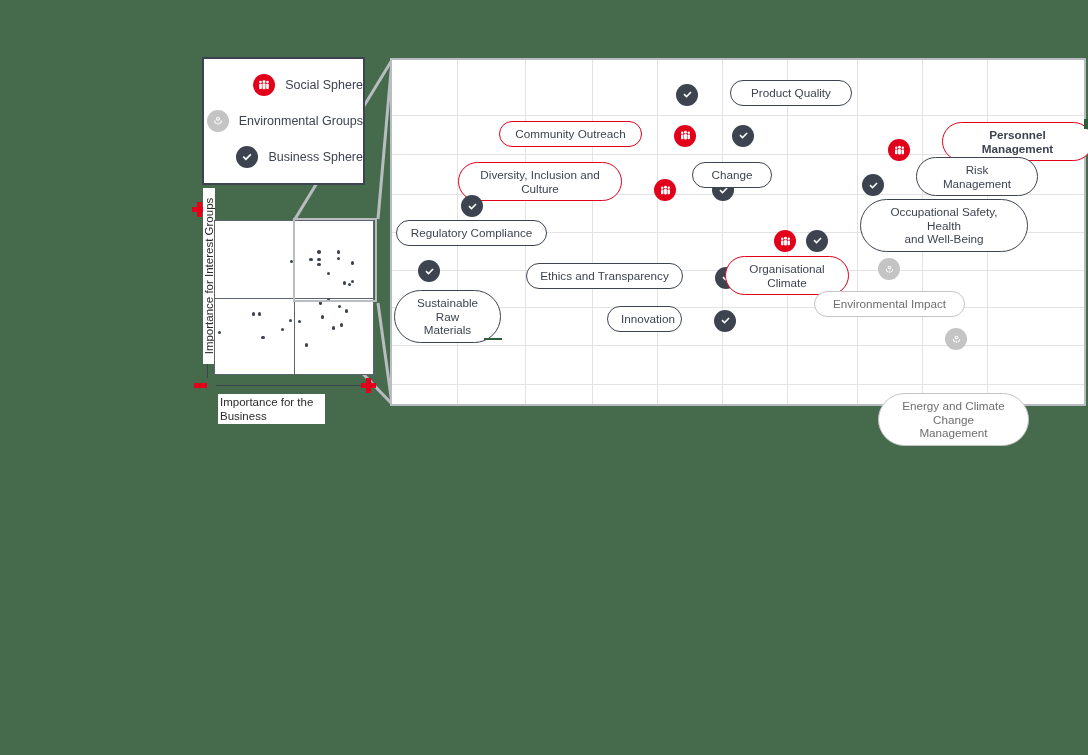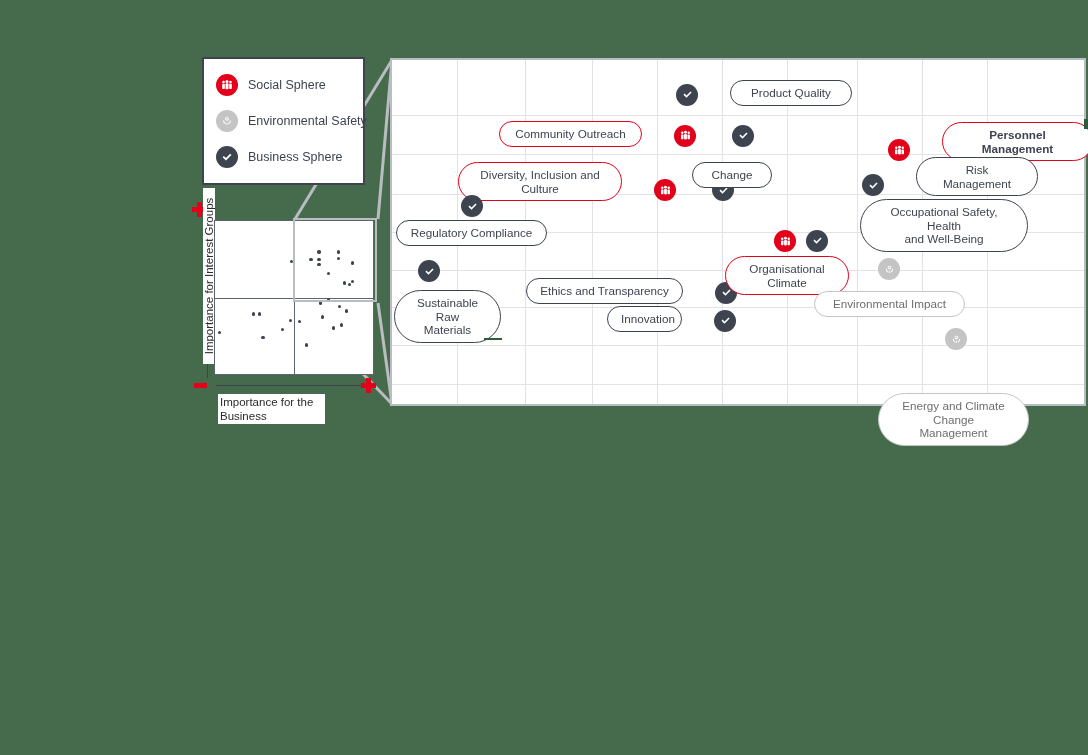--- a/index.html
+++ b/index.html
@@ -10,21 +10,21 @@
     position:relative;
     overflow:hidden;
   }
   #stage{position:absolute;left:0;top:0;width:1088px;height:755px;}
 
   
   #legend{
     position:absolute;left:202px;top:57px;width:163px;height:128px;
     background:#ffffff;border:2px solid #3d4450;box-sizing:border-box;
     display:flex;flex-direction:column;justify-content:center;
-    padding-left:12px;gap:14px;
+    padding-left:12px;gap:14px;align-items:flex-end;
   }
   .legend-row{display:flex;align-items:center;gap:10px;}
   .legend-label{font-size:12.5px;color:#3d4450;white-space:nowrap;}
 
   
   .badge{width:22px;height:22px;border-radius:50%;flex:0 0 auto;
          display:flex;align-items:center;justify-content:center;position:relative;}
   .badge svg{display:block;}
   .badge.social{background:#e2001a;}
   .badge.environmental{background:#c4c4c4;}
@@ -132,21 +132,21 @@
       <span class="badge environmental">
         <svg width="14" height="14" viewBox="0 0 24 24">
           <g fill="#ffffff">
             <path d="M12 5c-2 0-3.3 1.4-3.3 3.1 0 1.9 1.5 3.3 3.3 3.3s3.3-1.4 3.3-3.3C15.3 6.4 14 5 12 5zm0 1.6c.9 0 1.6.7 1.6 1.5S12.9 9.7 12 9.7s-1.6-.7-1.6-1.6.7-1.5 1.6-1.5z"></path>
             <path d="M5.6 10.5c-.5 2.3.3 4.6 2 5.9.6.5 1.3.8 2 1l.5-1.8c-.5-.1-1-.3-1.4-.6-1.1-.9-1.6-2.4-1.3-3.9l-1.8-.6z"></path>
             <path d="M18.4 10.5l-1.8.6c.3 1.5-.2 3-1.3 3.9-.4.3-.9.5-1.4.6l.5 1.8c.7-.2 1.4-.5 2-1 1.7-1.3 2.5-3.6 2-5.9z"></path>
             <path d="M12 12.6l-1.1 5.9h2.2L12 12.6z"></path>
           </g>
         </svg>
       </span>
-      <span class="legend-label">Environmental Safety</span>
+      <span class="legend-label">Environmental Groups</span>
     </div>
     <div class="legend-row">
       <span class="badge business">
         <svg width="14" height="14" viewBox="0 0 24 24">
           <path d="M4.5 12.3l2.1-2.2 3.6 3.6 7.3-7.3 2.1 2.1-9.4 9.4z" fill="#ffffff"></path>
         </svg>
       </span>
       <span class="legend-label">Business Sphere</span>
     </div>
   </div>
@@ -306,21 +306,21 @@
             <path d="M4.5 12.3l2.1-2.2 3.6 3.6 7.3-7.3 2.1 2.1-9.4 9.4z" fill="#fff"></path>
           </svg>
         </span>
         <span class="pill business" style="width:168px">Occupational Safety, Health
 and Well-Being</span>
       </div>
       <div class="node" style="left: 394px; top: 290px;">
         <span class="pill business" style="width:107px">Sustainable Raw
 Materials</span>
       </div>
-      <div class="node" style="left: 526px; top: 278px;">
+      <div class="node" style="left: 526px; top: 263px;">
         <span class="pill business" style="width:157px">Ethics and Transparency</span>
         <span class="badge business">
           <svg width="13" height="13" viewBox="0 0 24 24">
             <path d="M4.5 12.3l2.1-2.2 3.6 3.6 7.3-7.3 2.1 2.1-9.4 9.4z" fill="#fff"></path>
           </svg>
         </span>
       </div>
       <div class="node" style="left: 725px; top: 256px;">
         <span class="pill social" style="width:124px">Organisational Climate</span>
       </div>

